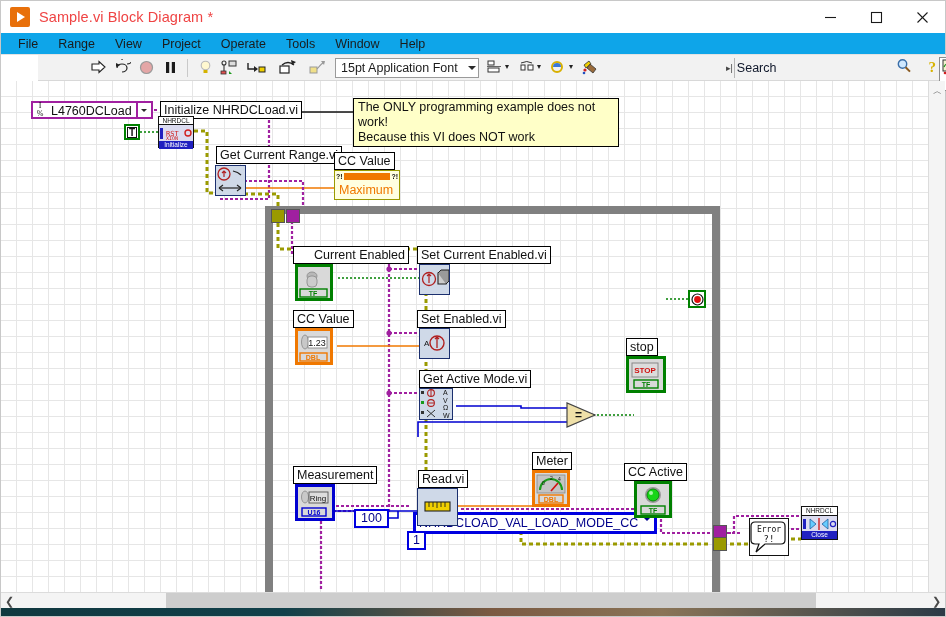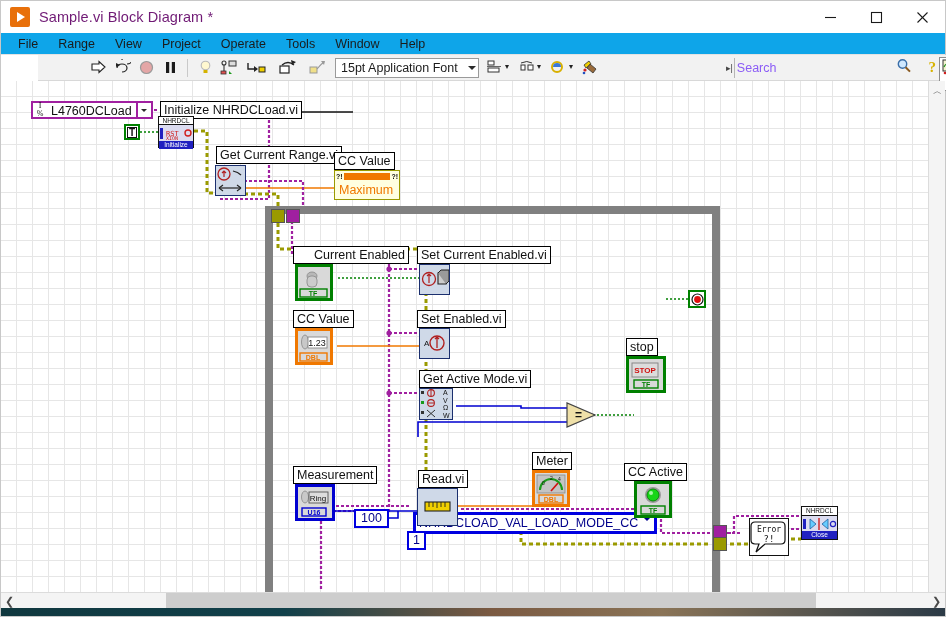--- a/index.html
+++ b/index.html
@@ -28,21 +28,21 @@
     background: #e8700a; border-radius: 2px;
     display: flex; align-items: center; justify-content: center;
   }
   .ti-logo::after {
     content: ""; width: 0; height: 0;
     border-left: 8px solid #ffffff;
     border-top: 5px solid transparent;
     border-bottom: 5px solid transparent;
     margin-left: 2px;
   }
-  .ti-text { font-size: 14.5px; color: #701a75; letter-spacing: .1px; }
+  .ti-text { font-size: 14.5px; color: #ef4444; letter-spacing: .1px; }
   .win-btns { position: absolute; right: 0; top: 0; display: flex; height: 32px; }
   .win-btn {
     width: 46px; height: 32px; display: flex; align-items: center; justify-content: center;
     font-size: 15px; color: #1a1a1a; background: transparent;
   }
   .win-btn svg { display: block; }
 
   
   .menubar {
     position: absolute; left: 0; top: 32px; width: 944px; height: 22px;
@@ -79,21 +79,21 @@
   .caret { width: 0; height: 0; border-left: 4px solid transparent; border-right: 4px solid transparent;
            border-top: 4px solid #2a2a2a; }
   .caret-sm { width: 0; height: 0; border-left: 3px solid transparent; border-right: 3px solid transparent;
            border-top: 3.5px solid #2a2a2a; }
   .searchbox {
     position: absolute; right: 70px; top: 3px; width: 178px; height: 20px;
     border-left: 1px solid #b6b6b6;
     display: flex; align-items: center;
   }
   .search-arrow { font-size: 9px; color: #444; margin-left: -9px; margin-right: 4px;}
-  .search-txt { font-size: 12.5px; color: #8b5cf6; flex: 1; }
+  .search-txt { font-size: 12.5px; color: #0f172a; flex: 1; }
   .help-q { position: absolute; right: 46px; top: 4px; font-size: 15px; color: #d8b300; font-weight: bold;
             font-family: "Liberation Serif", serif; }
   .ctx-help {
     position: absolute; right: 3px; top: 2px; width: 40px; height: 34px;
     border: 1px solid #8d8d8d; background: #ffffff;
     display: flex; align-items: flex-end; justify-content: flex-end;
     font-size: 10px; padding: 1px 3px; overflow: hidden;
   }
 
   
@@ -410,20 +410,24 @@
         <svg width="34" height="15" viewBox="0 0 34 15">
             <rect x="1" y="2" width="3" height="11" fill="#2020c0"></rect>
             <text x="7" y="10" font-size="7" fill="#d02020" font-family="monospace">RST</text>
             <text x="7" y="14" font-size="5" fill="#d02020" font-family="monospace">XION</text>
             <circle cx="29" cy="7" r="3" fill="none" stroke="#d02020" stroke-width="1.4"></circle>
           </svg>
       </div>
       <div style="font-size:6.5px;background:#2020c0;color:#fff;text-align:center;line-height:8px;">Initialize</div>
     </div>
 
+    <div class="comment" style="left:352px;top:17px;width:266px;">
+      <div>The ONLY programming example does not work!</div>
+      <div>Because this VI does NOT work</div>
+    </div>
 
     <div class="lbl" style="left:215px;top:65px;">Get Current Range.vi</div>
     <div class="subvi" style="left:214px;top:84px;width:31px;height:31px;">
       <svg width="29" height="29" viewBox="0 0 29 29">
         <circle cx="8" cy="8" r="6" fill="none" stroke="#b02020" stroke-width="1.3"></circle>
         <path d="M8 11 V5 M6 7 L8 5 L10 7" stroke="#b02020" stroke-width="1.2" fill="none"></path>
         <path d="M17 5 q5 1 8 4" stroke="#222" stroke-width="1.2" fill="none"></path>
         <line x1="3" y1="22" x2="25" y2="22" stroke="#222" stroke-width="1.2"></line>
         <path d="M3 22 l4 -3 M3 22 l4 3" stroke="#222" stroke-width="1.1" fill="none"></path>
         <path d="M25 22 l-4 -3 M25 22 l-4 3" stroke="#222" stroke-width="1.1" fill="none"></path>

